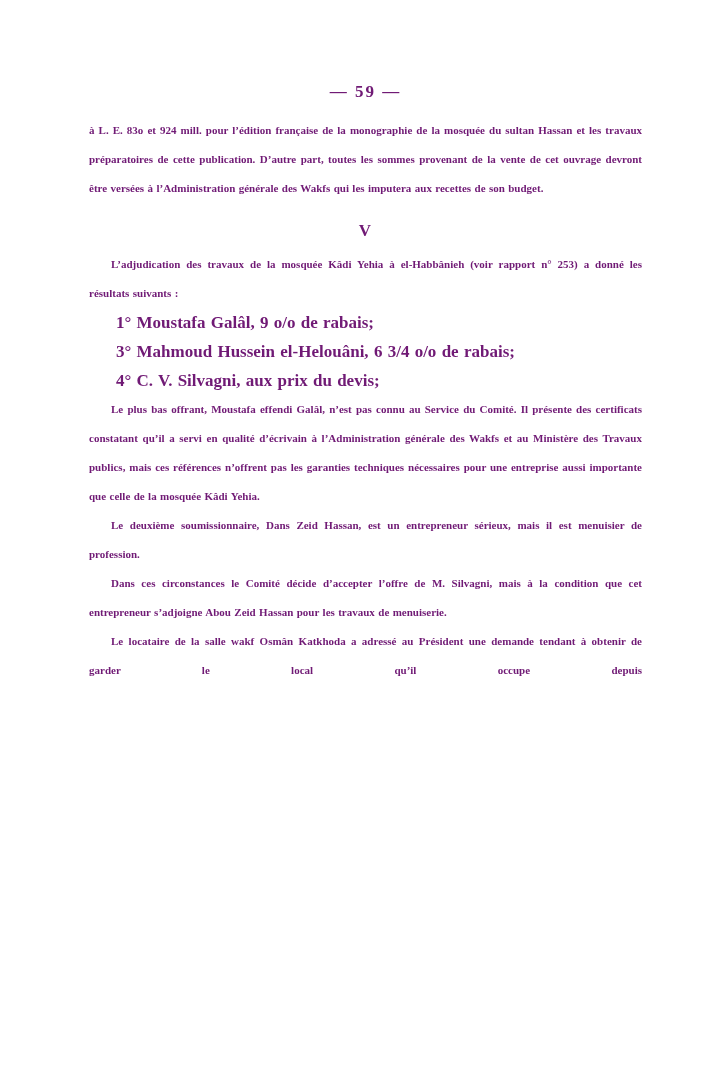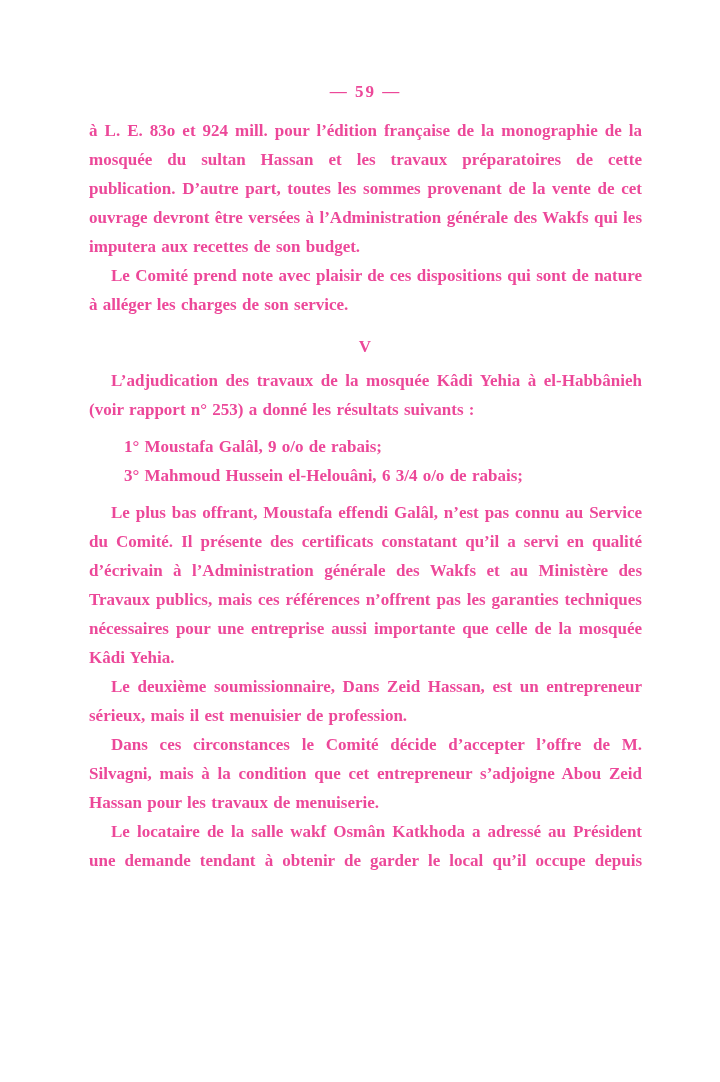--- a/index.html
+++ b/index.html
@@ -8,84 +8,84 @@
     background: #ffffff;
   }
   .page {
     position: relative;
     width: 720px;
     height: 1082px;
     background: #ffffff;
     overflow: hidden;
     font-family: "Liberation Serif", "DejaVu Serif", serif;
     font-weight: 700;
-    color: #ec4899;
+    color: #701a75;
   }
   .content {
     position: absolute;
     left: 89px;
     top: 82px;
     width: 553px;
   }
   .pagenum {
     text-align: center;
     font-size: 17px;
     letter-spacing: 2px;
     margin: 0 0 14px 0;
   }
   p.body-par {
     margin: 0;
-    font-size: 17px;
+    font-size: 11px;
     line-height: 29px;
     text-align: justify;
     word-spacing: 0.06em;
   }
   p.ind {
     text-indent: 22px;
   }
   p.justify-last {
     text-align-last: justify;
   }
   .section-heading {
     text-align: center;
     font-size: 17px;
     line-height: 29px;
     margin: 13px 0 5px 0;
     letter-spacing: 1px;
   }
   .bid-list {
-    margin: 8px;
+    margin: 0;
     padding: 0 0 0 27px;
     list-style: none;
   }
   .bid-list li {
     font-size: 17px;
     line-height: 29px;
     word-spacing: 0.06em;
   }
 </style>
 </head>
 <body>
 
 <div class="page">
   <div class="content">
 
     <div class="pagenum">— 59 —</div>
 
     <p class="body-par">à L. E. 83o et 924 mill. pour l’édition française de la monographie de la mosquée du sultan Hassan et les travaux préparatoires de cette publication. D’autre part, toutes les sommes provenant de la vente de cet ouvrage devront être versées à l’Administration générale des Wakfs qui les imputera aux recettes de son budget.</p>
 
-    <p class="body-par ind">Le Comité prend note avec plaisir de ces dispositions qui sont de nature à alléger les charges de son service.</p>
 
     <div class="section-heading">V</div>
 
     <p class="body-par ind">L’adjudication des travaux de la mosquée Kâdi Yehia à el-Habbânieh (voir rapport n° 253) a donné les résultats suivants :</p>
 
     <ul class="bid-list">
       <li>1°  Moustafa Galâl, 9 o/o de rabais;</li>
       <li>3°  Mahmoud Hussein el-Helouâni, 6 3/4 o/o de rabais;</li>
+      <li>4°  C. V. Silvagni, aux prix du devis;</li>
     </ul>
 
     <p class="body-par ind">Le plus bas offrant, Moustafa effendi Galâl, n’est pas connu au Service du Comité. Il présente des certificats constatant qu’il a servi en qualité d’écrivain à l’Administration générale des Wakfs et au Ministère des Travaux publics, mais ces références n’offrent pas les garanties techniques nécessaires pour une entreprise aussi importante que celle de la mosquée Kâdi Yehia.</p>
 
     <p class="body-par ind">Le deuxième soumissionnaire, Dans Zeid Hassan, est un entrepreneur sérieux, mais il est menuisier de profession.</p>
 
 
     <p class="body-par ind">Dans ces circonstances le Comité décide d’accepter l’offre de M. Silvagni, mais à la condition que cet entrepreneur s’adjoigne Abou Zeid Hassan pour les travaux de menuiserie.</p>
 
 

